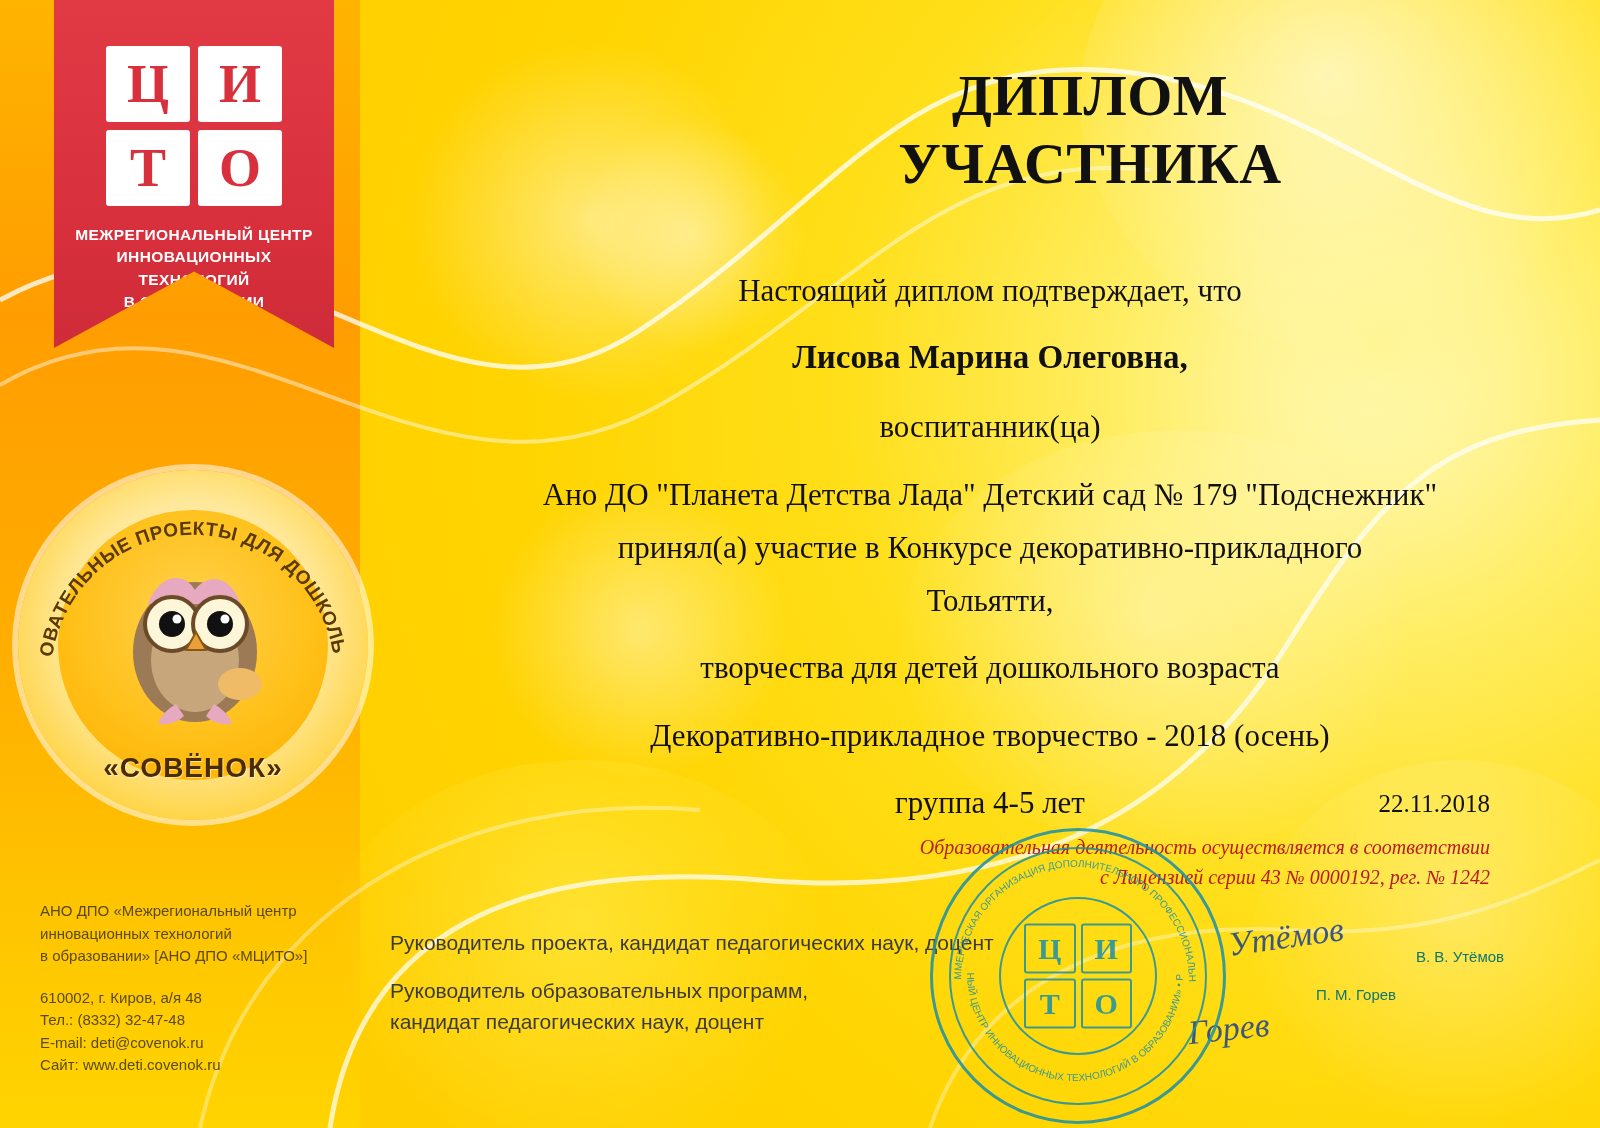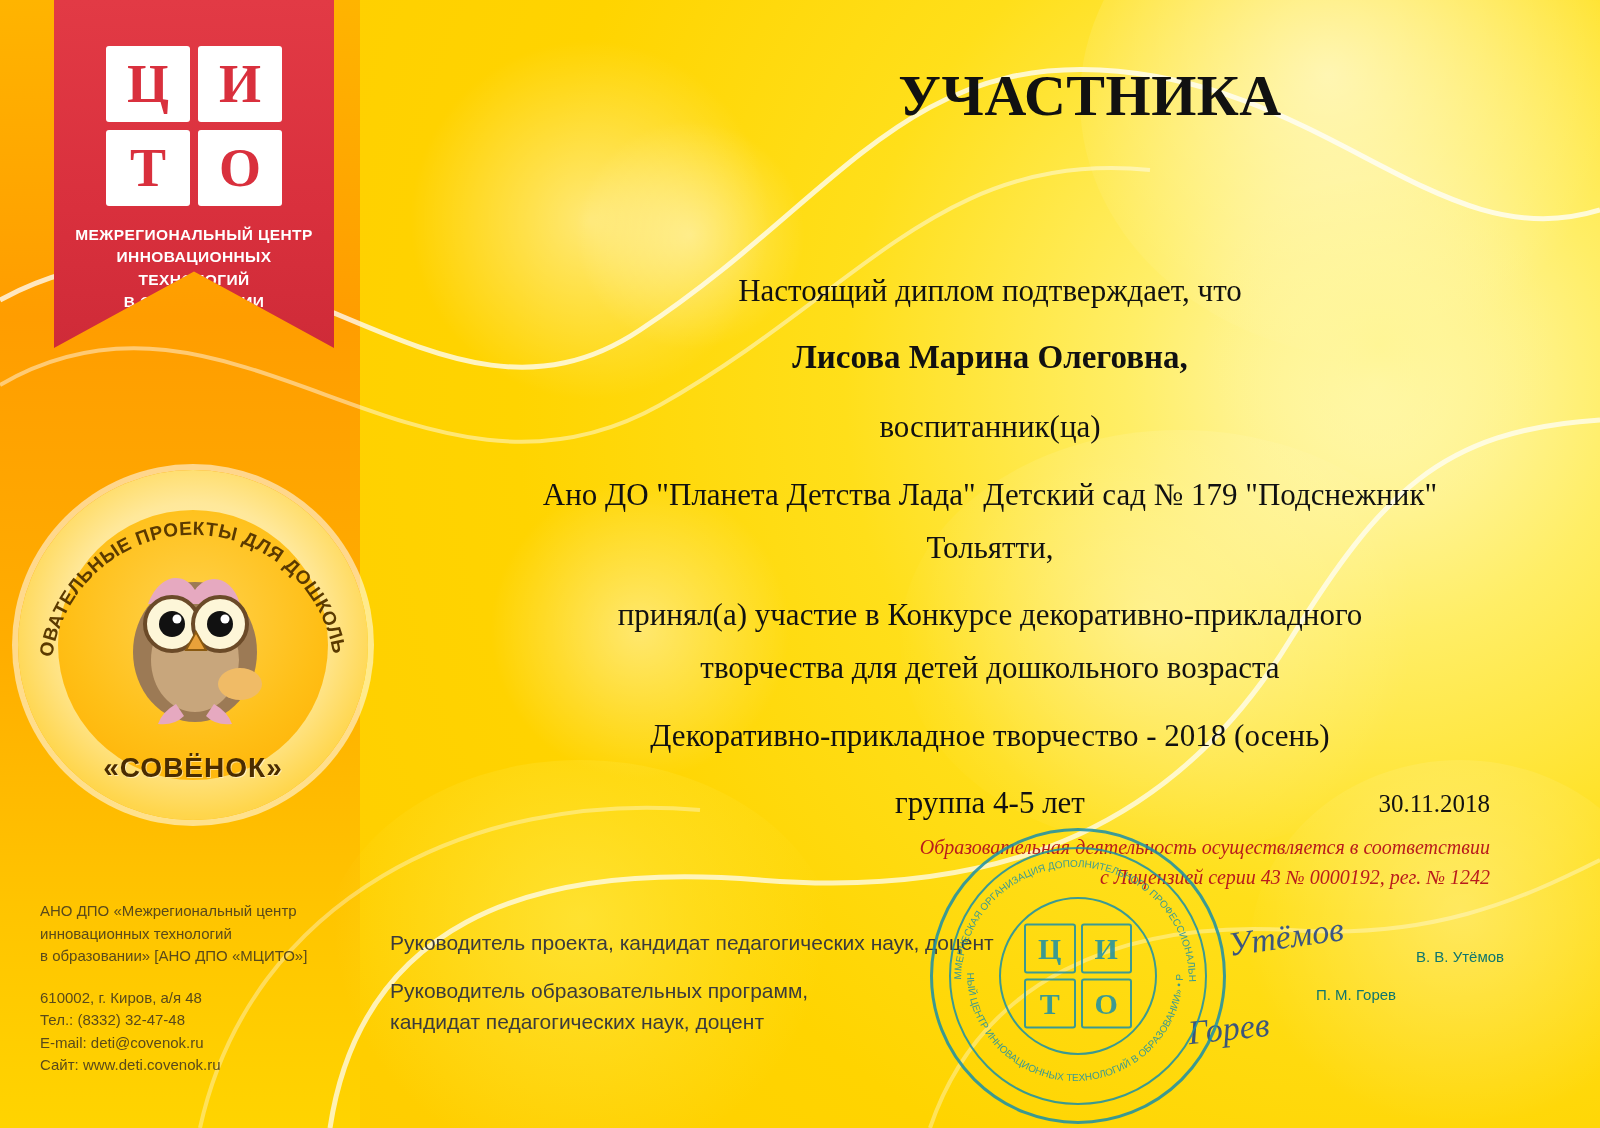--- a/index.html
+++ b/index.html
@@ -311,36 +311,37 @@
       <path d="M106 100 L96 118 L116 118 Z" fill="#e8a13a" stroke="#8a5a12" stroke-width="2"></path>
       <path d="M86 172 q-14 8 -18 20 q16 2 26 -8 Z" fill="#e6a9c0"></path>
       <path d="M124 172 q14 8 18 20 q-16 2 -26 -8 Z" fill="#e6a9c0"></path>
       <ellipse cx="150" cy="152" rx="22" ry="16" fill="#f0bb66"></ellipse>
     </svg>
 
     <div class="owl-bottom-text">«СОВЁНОК»</div>
   </div>
 
   <div class="title">
+    <div>ДИПЛОМ</div>
     <div>УЧАСТНИКА</div>
   </div>
 
   <div class="body-block">
     <p class="line">Настоящий диплом подтверждает, что</p>
     <p class="awardee">Лисова Марина Олеговна,</p>
     <p class="line spaced">воспитанник(ца)</p>
     <p class="line">Ано ДО "Планета Детства Лада" Детский сад № 179 "Подснежник"</p>
+    <p class="line">принял(а) участие в Конкурсе декоративно-прикладного</p>
     <p class="line spaced">Тольятти,</p>
-    <p class="line">принял(а) участие в Конкурсе декоративно-прикладного</p>
     <p class="line spaced">творчества для детей дошкольного возраста</p>
     <p class="line spaced">Декоративно-прикладное творчество - 2018 (осень)</p>
     <p class="line">группа 4-5 лет</p>
   </div>
 
-  <div class="date-line">30.11.2018</div>
+  <div class="date-line">22.11.2018</div>
   <div class="license">
     <div>Образовательная деятельность осуществляется в соответствии</div>
     <div>с Лицензией серии 43 № 0000192, рег. № 1242</div>
   </div>
 
   <div class="contacts">
     <div class="c-block">
       <div>АНО ДПО «Межрегиональный центр</div>
       <div>инновационных технологий</div>
       <div>в образовании» [АНО ДПО «МЦИТО»]</div>

